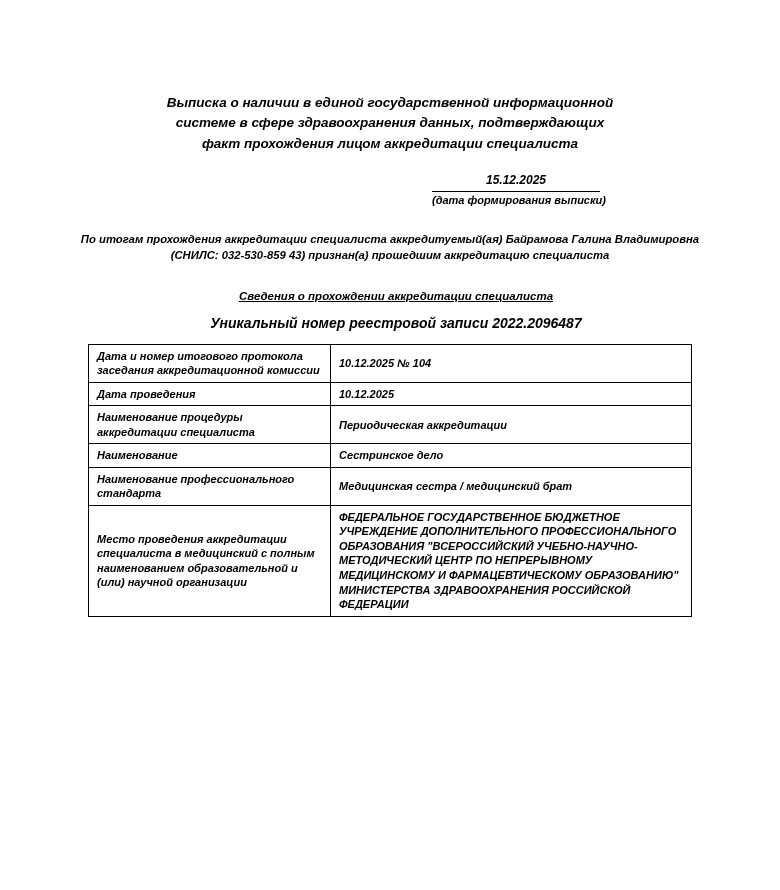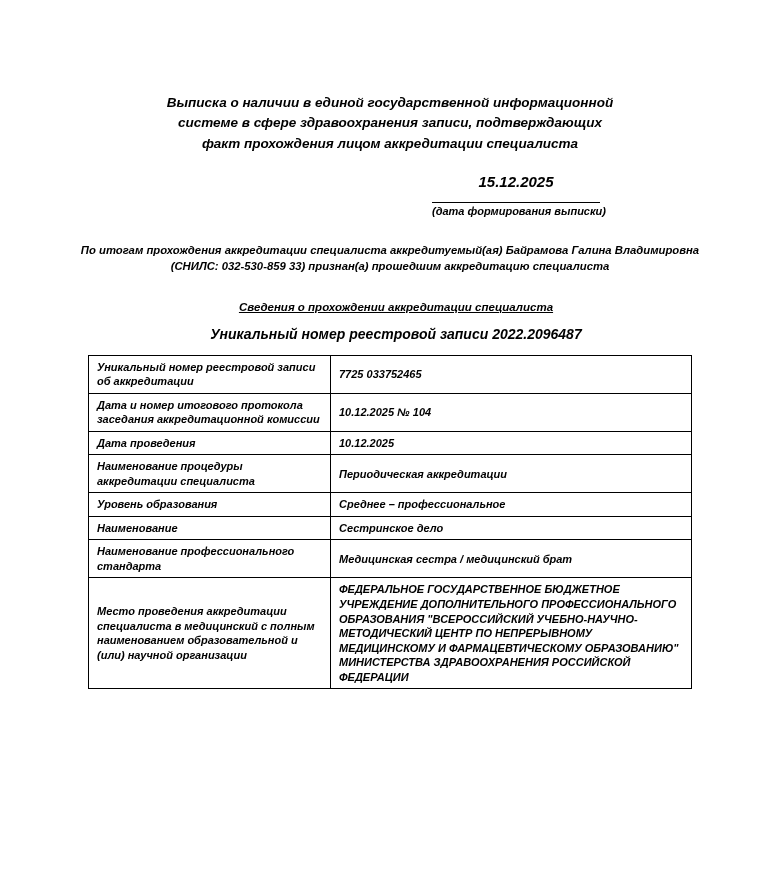--- a/index.html
+++ b/index.html
@@ -27,24 +27,24 @@
     line-height: 1.5;
     color: #000000;
   }
   .date-block {
     margin-top: 19px;
     margin-left: 432px;
     width: 168px;
     text-align: center;
   }
   .date-value {
-    font-size: 15px;
+    font-size: 12px;
     font-weight: bold;
     font-style: italic;
-    padding-bottom: 12px;
+    padding-bottom: 4px;
     border-bottom: 1.5px solid #000000;
   }
   .date-caption {
     font-size: 11px;
     font-weight: bold;
     font-style: italic;
     padding-top: 2px;
     white-space: nowrap;
   }
   .intro-paragraph {
@@ -90,54 +90,46 @@
     padding: 4px 8px;
   }
   td.label-cell { width: 242px; }
   td.value-cell { padding-left: 11px; }
 </style>
 </head>
 <body>
 
 <div class="page">
 
-  <div class="doc-title">Выписка о наличии в единой государственной информационной системе в сфере здравоохранения записи, подтверждающих факт прохождения лицом аккредитации специалиста</div>
+  <div class="doc-title">Выписка о наличии в единой государственной информационной системе в сфере здравоохранения данных, подтверждающих факт прохождения лицом аккредитации специалиста</div>
 
   <div class="date-block">
     <div class="date-value">15.12.2025</div>
     <div class="date-caption">(дата формирования выписки)</div>
   </div>
 
-  <div class="intro-paragraph">По итогам прохождения аккредитации специалиста аккредитуемый(ая) Байрамова Галина Владимировна (СНИЛС: 032-530-859 33) признан(а) прошедшим аккредитацию специалиста</div>
+  <div class="intro-paragraph">По итогам прохождения аккредитации специалиста аккредитуемый(ая) Байрамова Галина Владимировна (СНИЛС: 032-530-859 43) признан(а) прошедшим аккредитацию специалиста</div>
 
   <div class="section-heading">Сведения о прохождении аккредитации специалиста</div>
 
   <div class="registry-line">Уникальный номер реестровой записи 2022.2096487</div>
 
   <table class="acc-table">
     <tbody>
-        <tr>
-          <td class="label-cell">Уникальный номер реестровой записи об аккредитации</td>
-          <td class="value-cell">7725 033752465</td>
-        </tr>
         <tr>
           <td class="label-cell">Дата и номер итогового протокола заседания аккредитационной комиссии</td>
           <td class="value-cell">10.12.2025 № 104</td>
         </tr>
         <tr>
           <td class="label-cell">Дата проведения</td>
           <td class="value-cell">10.12.2025</td>
         </tr>
         <tr>
           <td class="label-cell">Наименование процедуры аккредитации специалиста</td>
           <td class="value-cell">Периодическая аккредитации</td>
-        </tr>
-        <tr>
-          <td class="label-cell">Уровень образования</td>
-          <td class="value-cell">Среднее – профессиональное</td>
         </tr>
         <tr>
           <td class="label-cell">Наименование</td>
           <td class="value-cell">Сестринское дело</td>
         </tr>
         <tr>
           <td class="label-cell">Наименование профессионального стандарта</td>
           <td class="value-cell">Медицинская сестра / медицинский брат</td>
         </tr>
         <tr>

